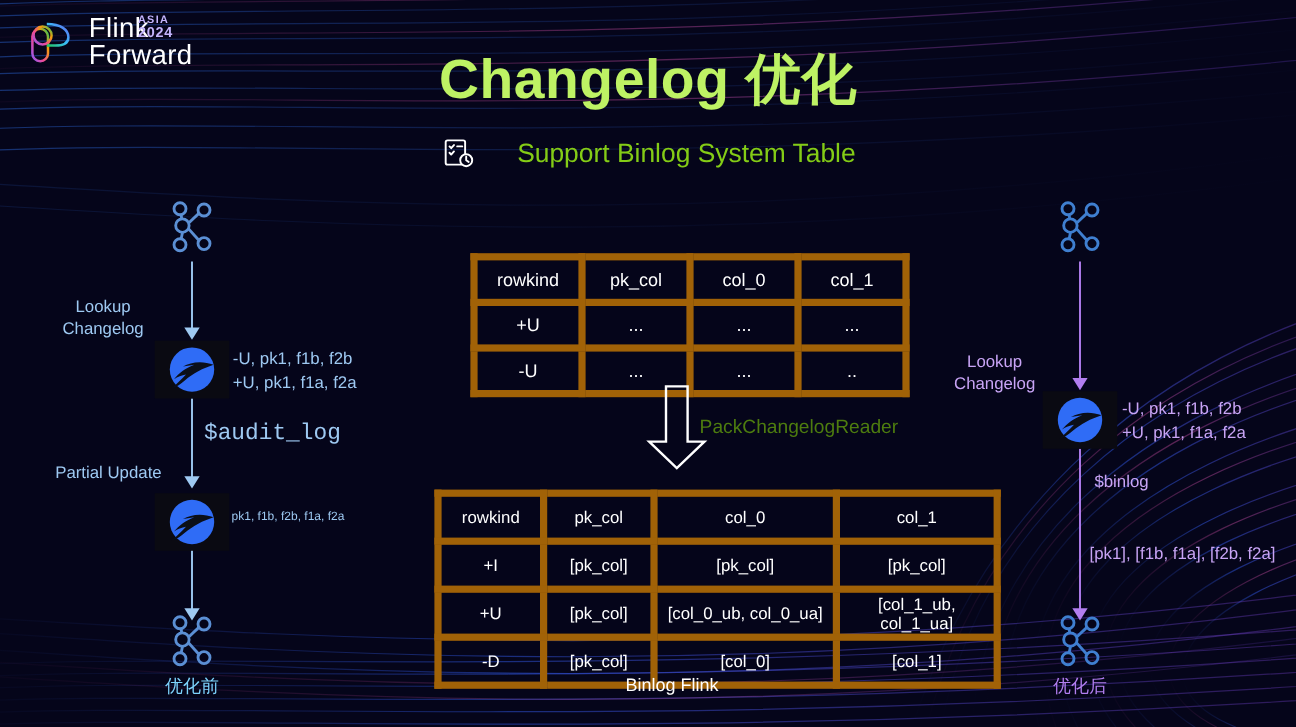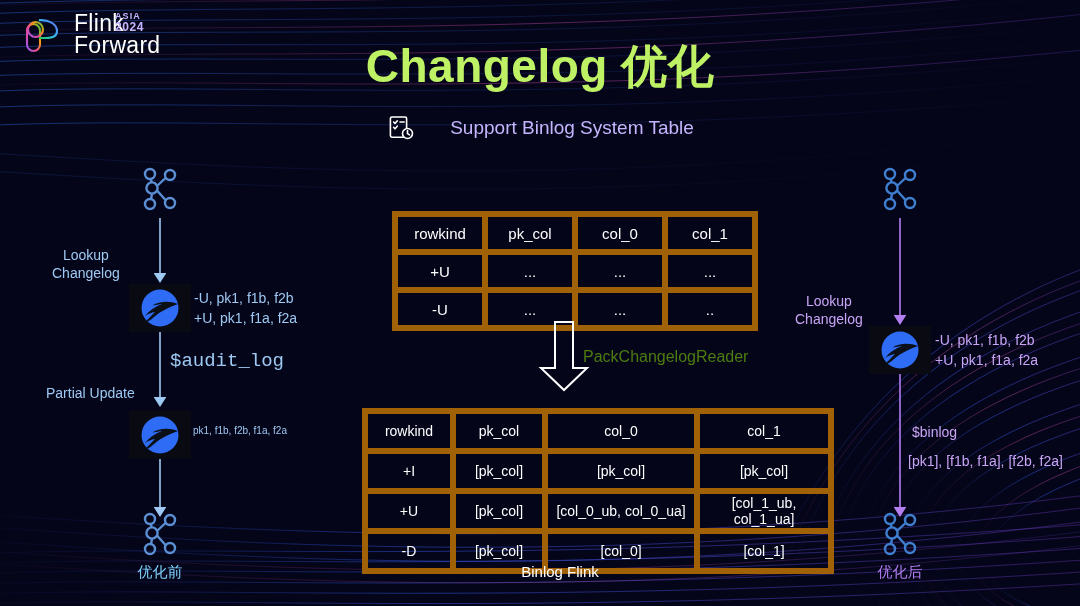--- a/index.html
+++ b/index.html
@@ -31,21 +31,21 @@
   
   .title {
     position:absolute; left:0; right:0; top:36px;
     text-align:center; color:#bef264;
     font-size:46px; font-weight:700; letter-spacing:0.5px;
   }
   .subtitle-row {
     position:absolute; left:0; right:0; top:113px;
     display:flex; align-items:center; justify-content:center; gap:10px;
   }
-  .subtitle-text { color:#c4b5fd; font-size:19px; font-weight:400;margin-left:24px; }
+  .subtitle-text { color:#84cc16; font-size:22px; font-weight:400;margin-left:24px; }
 
   
   .lbl { position:absolute; white-space:pre; }
   .lbl-blue  { color:#9ec9f2; }
   .lbl-purple{ color:#c8a4f5; }
   .lbl-white { color:#4d7c0f; }
 
   
   .flink-box {
     position:absolute; width:62px; height:48px;
@@ -377,21 +377,21 @@
 
   <div class="flink-box" style="left:869px; top:326px;">
     <svg width="48" height="42" viewBox="0 0 48 42">
       <circle cx="24" cy="21" r="18.5" fill="#2f6cf6"></circle>
       <path d="M42 17 C33 20 25 24 18 30 C14.5 33 11.5 35.5 7 36.5 C11 33.5 15 29 19 25 C15.5 25.5 12 27 9 29 C13 24 19 19.5 26 17 L16.5 18.5 C23 14.5 33 13.5 42 17 Z" fill="#0b0f18"></path>
     </svg>
   </div>
   <span class="lbl lbl-purple" style="left:935px; top:330px; font-size:14px; line-height:1.45;">-U, pk1, f1b, f2b
 +U, pk1, f1a, f2a</span>
 
-  <span class="lbl lbl-purple" style="left:912px; top:393px; font-size:14px;margin-top:31px;">$binlog</span>
+  <span class="lbl lbl-purple" style="left:912px; top:393px; font-size:14px;">$binlog</span>
 
   <span class="lbl lbl-purple" style="left:908px; top:453px; font-size:14px;">[pk1], [f1b, f1a], [f2b, f2a]</span>
 
   <svg width="46" height="46" style="position:absolute; left:877px; top:511px;" viewBox="0 0 46 46">
     <g fill="none" stroke="#3f7fd0" stroke-width="2.4">
       <circle cx="13" cy="8" r="5"></circle>
       <circle cx="33" cy="9" r="5"></circle>
       <circle cx="15" cy="22" r="5.6"></circle>
       <circle cx="13" cy="38" r="5"></circle>
       <circle cx="33" cy="37" r="5"></circle>

